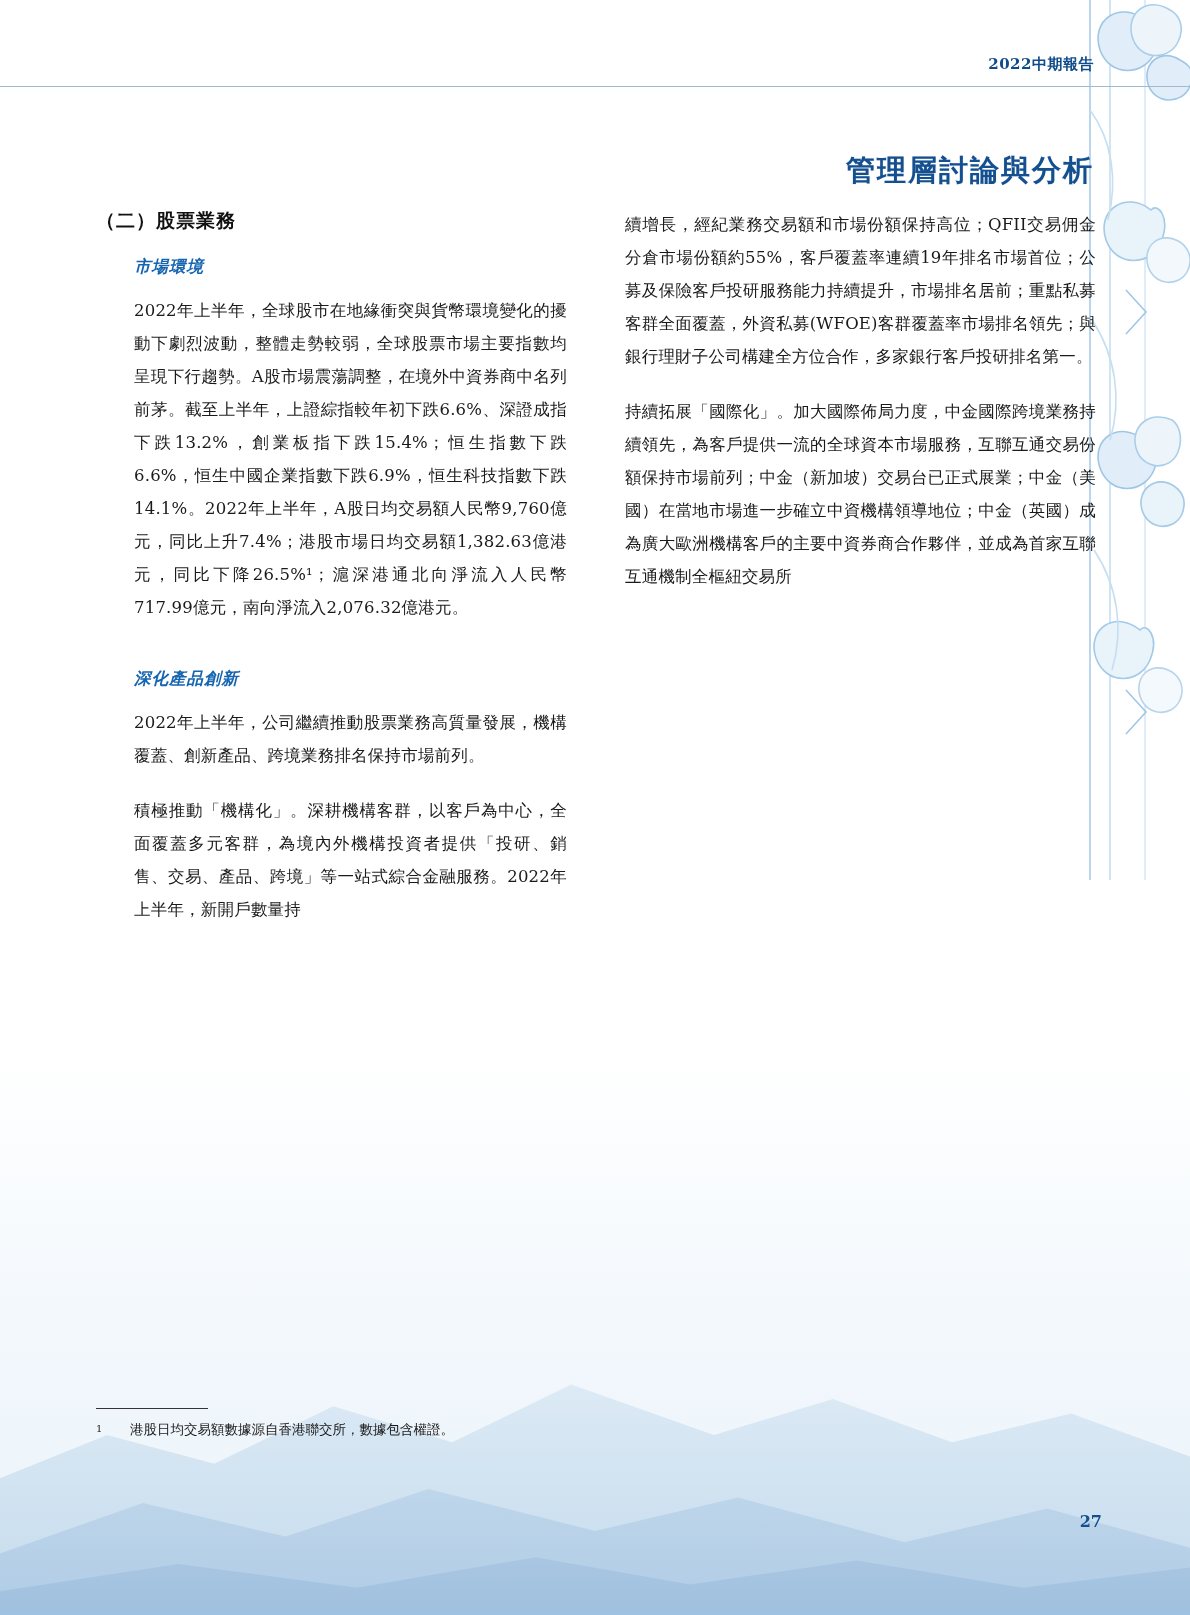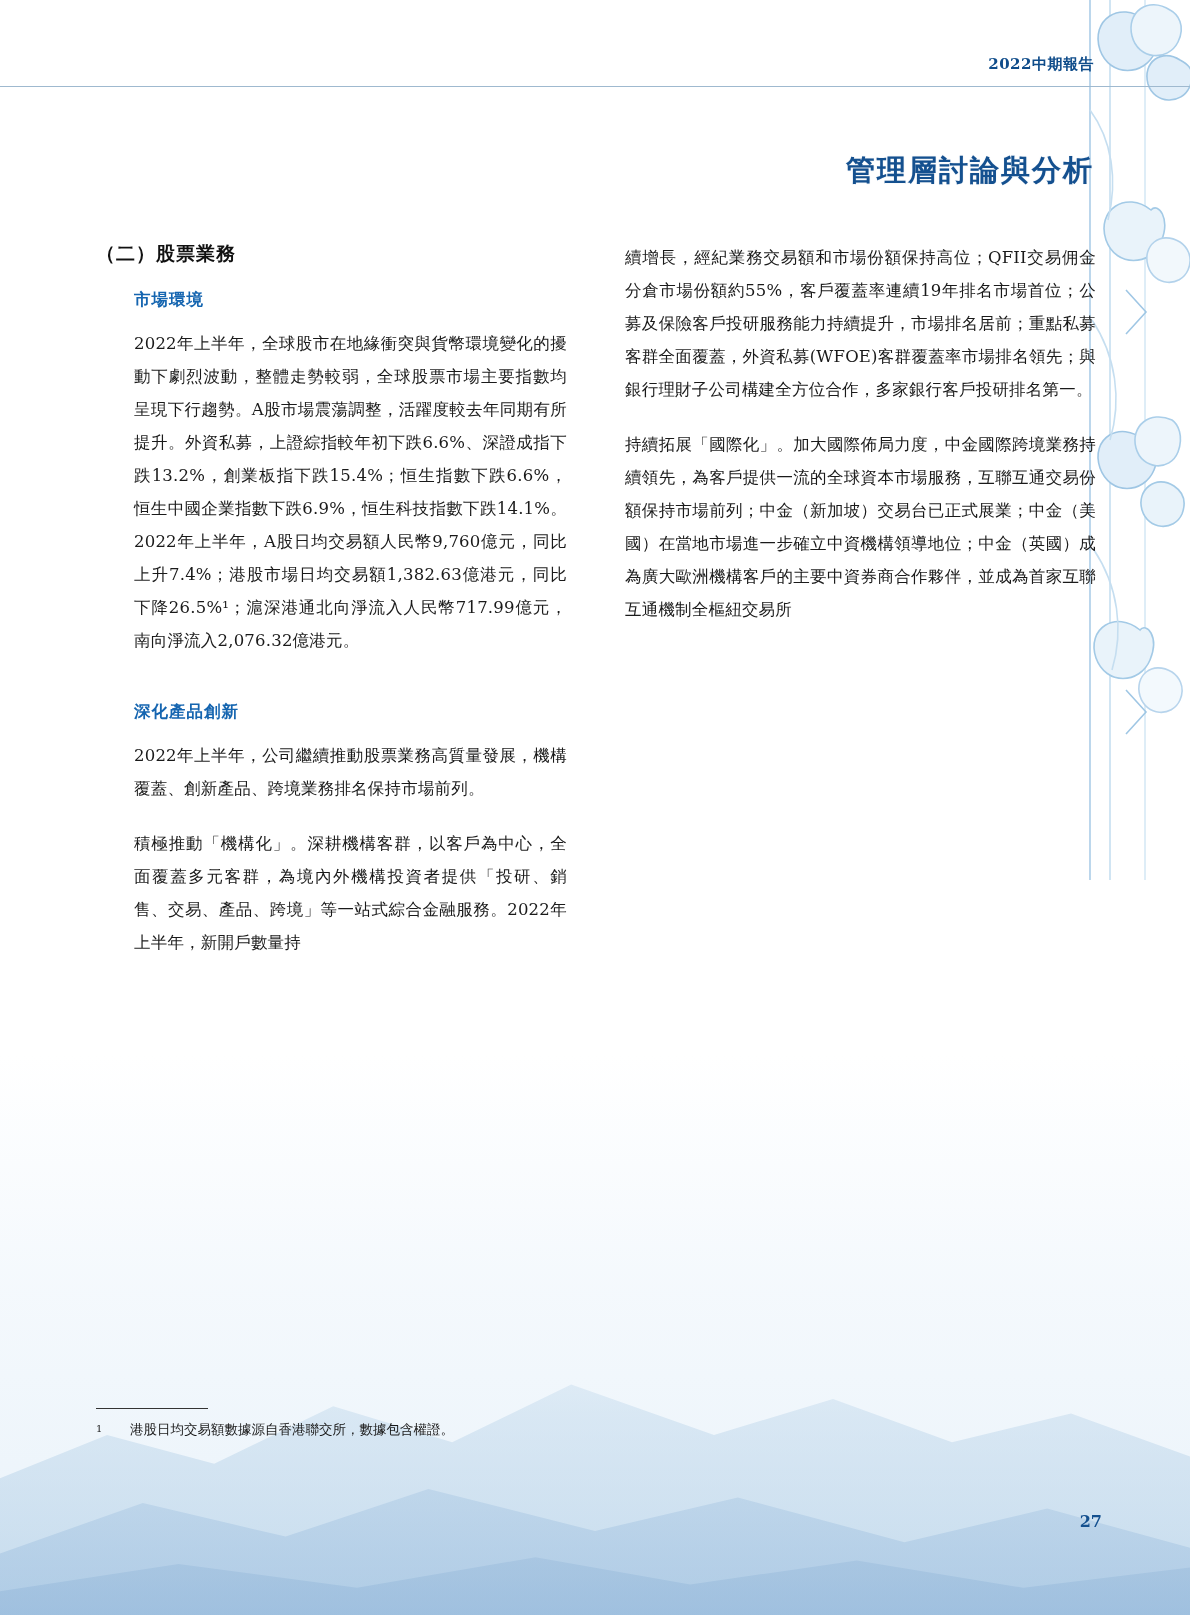--- a/index.html
+++ b/index.html
@@ -106,32 +106,32 @@
   .columns {
     position: absolute;
     left: 96px;
     top: 208px;
     width: 1000px;
     display: flex;
     gap: 58px;
   }
   .col {
     width: 471px;
-    margin-top: 33px;
   }
   .sec-title {
     font-size: 19px;
     font-weight: bold;
     color: #111;
     letter-spacing: 1px;
     margin: 0 0 22px 0;
   }
   .sub-title {
     font-size: 16.5px;
     font-weight: bold;
+    font-style: italic;
     color: #1565b0;
     letter-spacing: 1px;
     margin: 0 0 16px 0;
     padding-left: 38px;
   }
   .sub-title.spaced { margin-top: 44px; }
 
   p.para {
     margin: 0 0 22px 0;
     font-size: 16.5px;
@@ -230,21 +230,21 @@
 
   <div class="report-label">2022中期報告</div>
   <div class="rule-top"></div>
   <div class="chapter-title">管理層討論與分析</div>
 
   <div class="columns">
 
     <div class="col left">
       <h2 class="sec-title">（二）股票業務</h2>
       <h3 class="sub-title">市場環境</h3>
-      <p class="para">2022年上半年，全球股市在地緣衝突與貨幣環境變化的擾動下劇烈波動，整體走勢較弱，全球股票市場主要指數均呈現下行趨勢。A股市場震蕩調整，活躍度較去年同期有所提升。外資私募，上證綜指較年初下跌6.6%、深證成指下跌13.2%，創業板指下跌15.4%；恒生指數下跌6.6%，恒生中國企業指數下跌6.9%，恒生科技指數下跌14.1%。2022年上半年，A股日均交易額人民幣9,760億元，同比上升7.4%；港股市場日均交易額1,382.63億港元，同比下降26.5%¹；滬深港通北向淨流入人民幣717.99億元，南向淨流入2,076.32億港元。</p>
+      <p class="para">2022年上半年，全球股市在地緣衝突與貨幣環境變化的擾動下劇烈波動，整體走勢較弱，全球股票市場主要指數均呈現下行趨勢。A股市場震蕩調整，在境外中資券商中名列前茅。截至上半年，上證綜指較年初下跌6.6%、深證成指下跌13.2%，創業板指下跌15.4%；恒生指數下跌6.6%，恒生中國企業指數下跌6.9%，恒生科技指數下跌14.1%。2022年上半年，A股日均交易額人民幣9,760億元，同比上升7.4%；港股市場日均交易額1,382.63億港元，同比下降26.5%¹；滬深港通北向淨流入人民幣717.99億元，南向淨流入2,076.32億港元。</p>
       <h3 class="sub-title spaced">深化產品創新</h3>
       <p class="para">2022年上半年，公司繼續推動股票業務高質量發展，機構覆蓋、創新產品、跨境業務排名保持市場前列。</p>
       <p class="para">積極推動「機構化」。深耕機構客群，以客戶為中心，全面覆蓋多元客群，為境內外機構投資者提供「投研、銷售、交易、產品、跨境」等一站式綜合金融服務。2022年上半年，新開戶數量持</p>
     </div>
 
     <div class="col right">
       <p class="para first">續增長，經紀業務交易額和市場份額保持高位；QFII交易佣金分倉市場份額約55%，客戶覆蓋率連續19年排名市場首位；公募及保險客戶投研服務能力持續提升，市場排名居前；重點私募客群全面覆蓋，外資私募(WFOE)客群覆蓋率市場排名領先；與銀行理財子公司構建全方位合作，多家銀行客戶投研排名第一。</p>
       <p class="para">持續拓展「國際化」。加大國際佈局力度，中金國際跨境業務持續領先，為客戶提供一流的全球資本市場服務，互聯互通交易份額保持市場前列；中金（新加坡）交易台已正式展業；中金（美國）在當地市場進一步確立中資機構領導地位；中金（英國）成為廣大歐洲機構客戶的主要中資券商合作夥伴，並成為首家互聯互通機制全樞紐交易所</p>
     </div>
 

